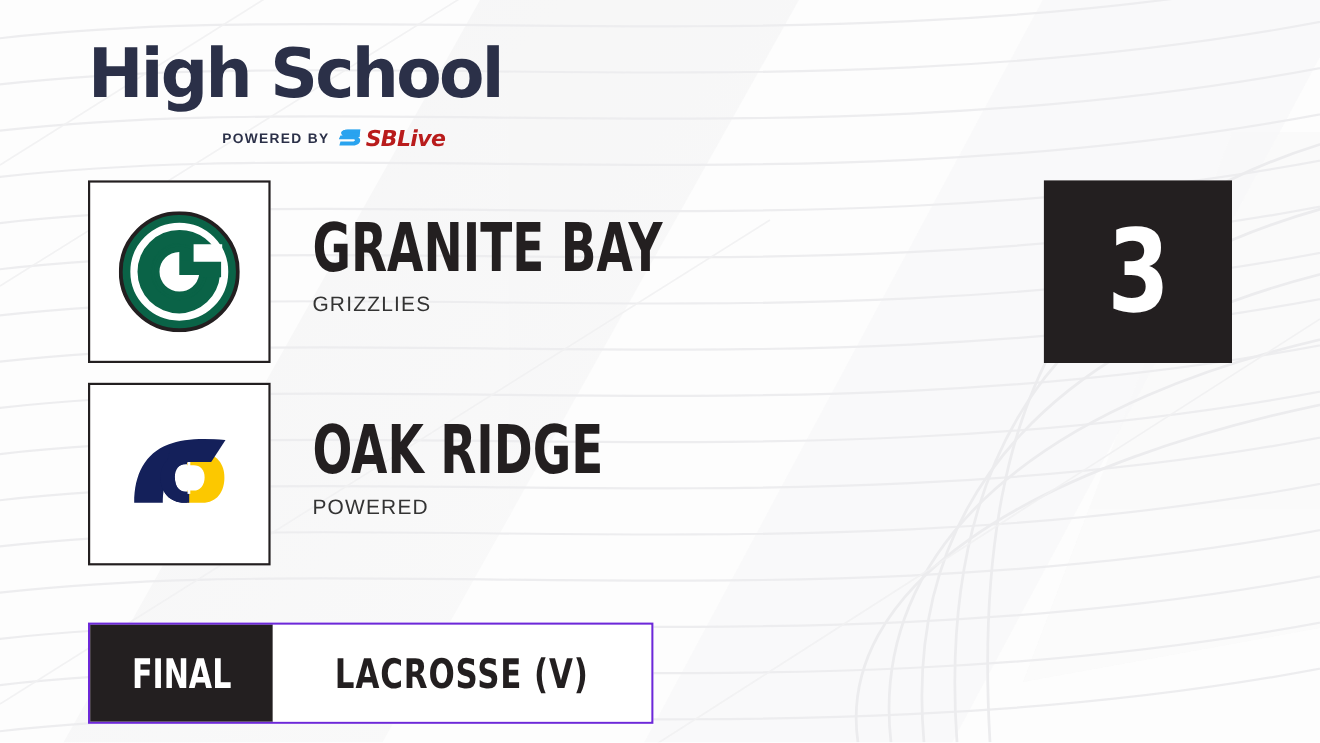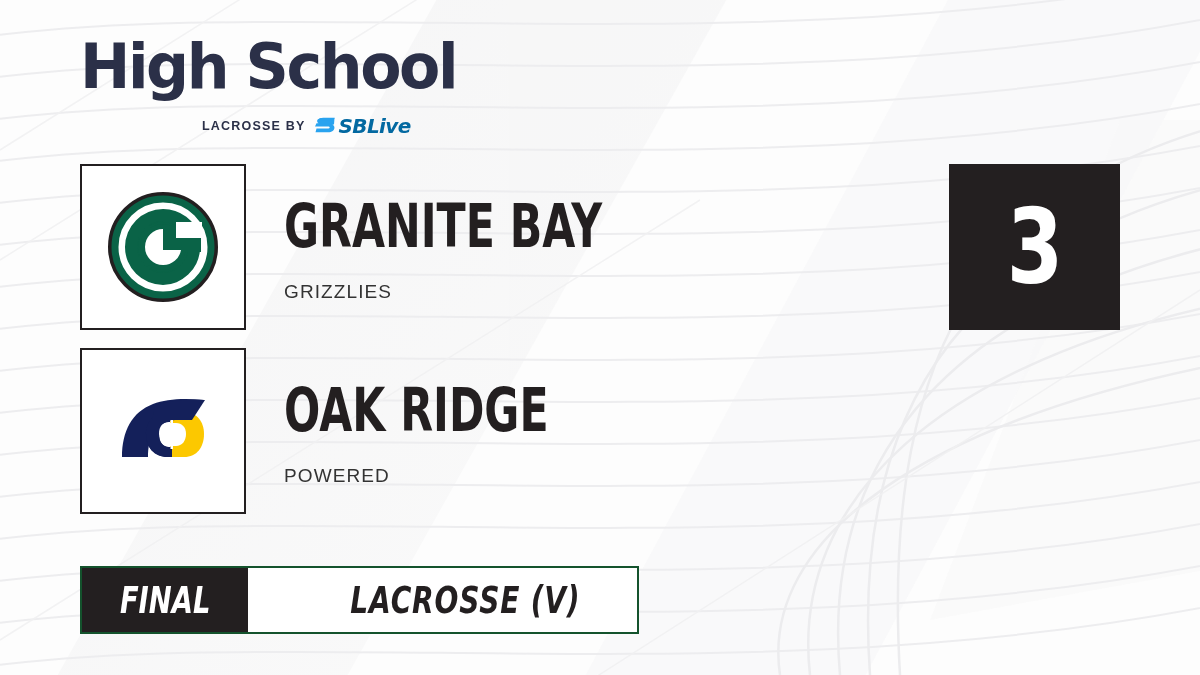--- a/index.html
+++ b/index.html
@@ -90,21 +90,21 @@
   #sblive-mark {
     width: 21px;
     height: 19px;
   }
   #sblive-word {
     font-family: "DejaVu Sans", sans-serif;
     font-weight: bold;
     font-style: italic;
     font-size: 20px;
     letter-spacing: -0.6px;
-    color: #0369a1;
+    color: #b91c1c;
     line-height: 1;
   }
 
   
   .team-row {
     position: absolute;
     left: 0;
     width: 963px;
     height: 170px;
   }
@@ -147,21 +147,21 @@
     transform: scaleX(0.70);
     transform-origin: left center;
     margin: 0;
   }
   .team-mascot {
     font-family: "Liberation Sans", sans-serif;
     font-weight: normal;
     font-size: 19px;
     letter-spacing: 1.1px;
     color: #333333;
-    margin-top: 27px;
+    margin-top: 13px;
     white-space: nowrap;
   }
 
   .score-box {
     position: absolute;
     left: 949px;
     top: 0;
     width: 171px;
     height: 166px;
     background: #231f20;
@@ -178,27 +178,26 @@
     letter-spacing: -2px;
     transform: scaleX(0.78);
     transform-origin: center center;
   }
 
   
   #status-bar {
     position: absolute;
     left: 80px;
     top: 566px;
-    height: 68px;
+    height: 92px;
     display: flex;
     align-items: stretch;
-    border: 2px solid #14532d;
+    border: 2px solid #6d28d9;
     box-sizing: border-box;
     background: #ffffff;
-    font-style: italic;
   }
   #status-state {
     background: #231f20;
     color: #ffffff;
     display: flex;
     align-items: center;
     justify-content: center;
     padding: 0 22px;
     font-family: "DejaVu Sans", sans-serif;
     font-weight: bold;
@@ -215,21 +214,20 @@
     background: #ffffff;
     color: #231f20;
     display: flex;
     align-items: center;
     justify-content: center;
     padding: 0 20px;
     font-family: "DejaVu Sans", sans-serif;
     font-weight: bold;
     font-size: 37px;
     letter-spacing: 1px;
-    margin-left: 46px;
   }
   #status-sport span {
     transform: scaleX(0.76);
     transform-origin: center center;
     display: inline-block;
     white-space: nowrap;
   }
 </style>
 </head>
 <body>
@@ -287,21 +285,21 @@
 </div>
 
 <div id="stage">
 
   <div id="brand">
 
     <div id="brand-wordmark">High School</div>
 
 
     <div id="brand-powered">
-      <div id="powered-label">LACROSSE BY</div>
+      <div id="powered-label">POWERED BY</div>
 
       <div id="sblive-lockup">
         <svg id="sblive-mark" viewBox="0 0 21 19" xmlns="http://www.w3.org/2000/svg">
           <path d="M19.5 1 L7.5 1 C2.5 1 0.5 4 3.5 6.2 L12 6.2 L1.5 6.2 L0 9.6 L13 9.6 C15.5 9.6 15 11.6 12.5 11.6 L1.5 11.6 L0.5 15.2 L13 15.2 C19 15.2 21.5 10 17.5 7.6 L7 7.6 L19 7.6 Z" fill="#29a3ef"></path>
           <path d="M19.8 0.8 L8.2 0.8 C3.2 0.8 1.2 4.2 4.6 6.4 L17.2 6.4 L18.6 3.2 L6.6 3.2 C5.4 3.2 5.4 2 6.8 2 L19 2 Z" fill="#29a3ef"></path>
         </svg>
         <div id="sblive-word">SBLive</div>
       </div>
     </div>
   </div>

